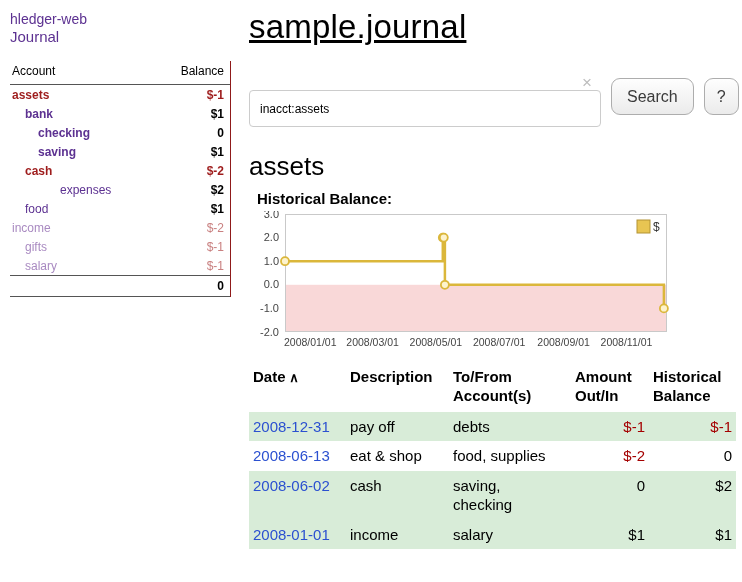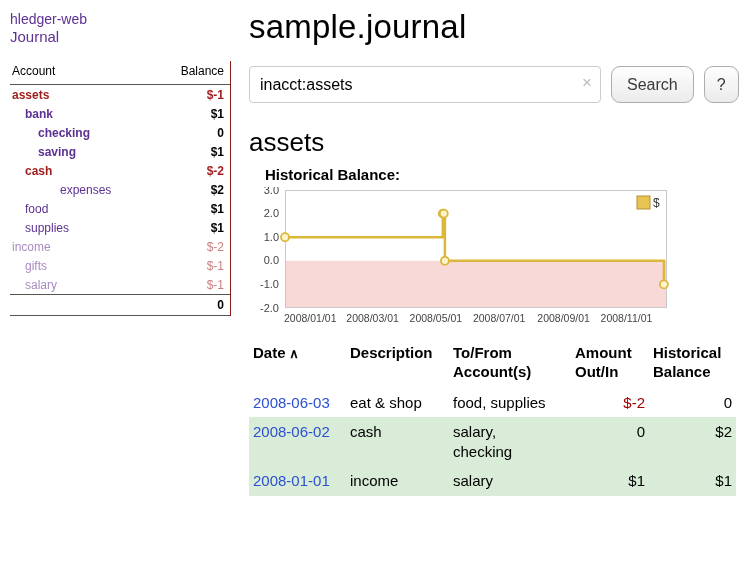--- a/index.html
+++ b/index.html
@@ -26,35 +26,35 @@
   .purp { color:var(--purple); }
   .fpurp { color:var(--fpurple); }
   .dred { color:var(--darkred); }
   .blk { color:#000; }
   .pinkbal { color:var(--pinkred); font-weight:400; }
   .b { font-weight:700; }
   .accounts tfoot td { border-top:1px solid #555; border-bottom:1px solid #555; font-weight:700; padding:3px 6px 3px 2px; }
 
   
   main { flex:1; padding:2px 6px 0 16px; }
-  h1 { font-size:33px; font-weight:400; margin:6px 0 20px 0; letter-spacing:.2px; }
+  h1 { font-size:33px; font-weight:400; margin:6px 0 20px 0; letter-spacing:.2px;text-decoration:underline; }
   .search-row { display:flex; align-items:center; gap:10px; }
   .search-box { position:relative; width:352px; }
   .search-box input {
     width:100%; height:37px; border:1px solid #ccc; border-radius:4px;
-    font-size:16px; padding:0 28px 0 10px; font-family:inherit; color:#000; outline:none;
+    font-size:12px; padding:0 28px 0 10px; font-family:inherit; color:#000; outline:none;margin-top:24px;
   }
   .clear-x { position:absolute; right:9px; top:8px; color:#bdbdbd; font-size:17px; line-height:1; }
   .btn {
     height:37px; padding:0 15px; font-size:16px; color:#3a3a3a; font-family:inherit;
     background:linear-gradient(#fefefe,#ebebeb); border:1px solid #adadad; border-radius:9px; cursor:pointer;
   }
   .btn.help { padding:0 12px; }
   h2 { font-size:26px; font-weight:400; margin:24px 0 8px 0; }
-  .chart-label { font-size:15px; font-weight:700; margin:8px 0 4px 16px; }
+  .chart-label { font-size:15px; font-weight:700; margin:8px 0 4px 8px; }
   #chart-svg { display:block; margin-top:2px; }
 
   
   table.register { border-collapse:collapse; font-size:15px; margin-top:12px; width:487px; table-layout:fixed; }
   .register th { font-weight:700; text-align:left; vertical-align:top; padding:2px 4px 6px 4px; line-height:1.25; }
   .register th.right { }
   .register td { padding:5px 4px; vertical-align:top; line-height:1.3; }
   .register td.num { text-align:right; }
   .register tr.shaded { background:var(--rowgreen); }
   .datelink { color:var(--blue); }
@@ -100,24 +100,20 @@
             <tr>
               <td><a class="acct dred b" style="padding-left: 13px;">cash</a></td>
               <td class="bal dred b">$-2</td>
             </tr>
             <tr>
               <td><a class="acct purp" style="padding-left: 0px; margin-left: 48px;">expenses</a></td>
               <td class="bal blk b">$2</td>
             </tr>
             <tr>
               <td><a class="acct purp" style="padding-left: 13px;">food</a></td>
-              <td class="bal blk b">$1</td>
-            </tr>
-            <tr>
-              <td><a class="acct purp" style="padding-left: 13px;">supplies</a></td>
               <td class="bal blk b">$1</td>
             </tr>
             <tr>
               <td><a class="acct fpurp" style="padding-left: 0px;">income</a></td>
               <td class="bal pinkbal">$-2</td>
             </tr>
             <tr>
               <td><a class="acct fpurp" style="padding-left: 13px;">gifts</a></td>
               <td class="bal pinkbal">$-1</td>
             </tr>
@@ -189,31 +185,38 @@
       <thead>
           <tr id="register-head-row">
             <th>Date<span class="sort"> ∧</span></th>
             <th>Description</th>
             <th>To/From<br>Account(s)</th>
             <th class="right">Amount<br>Out/In</th>
             <th class="right">Historical<br>Balance</th>
           </tr>
         </thead>
       <tbody id="register-body">
+          <tr class="shaded">
+            <td class="date-cell"><a class="datelink">2008-12-31</a></td>
+            <td class="desc">pay off</td>
+            <td class="accts">debts</td>
+            <td class="num neg">$-1</td>
+            <td class="num neg">$-1</td>
+          </tr>
           <tr>
-            <td class="date-cell"><a class="datelink">2008-06-03</a></td>
+            <td class="date-cell"><a class="datelink">2008-06-13</a></td>
             <td class="desc">eat &amp; shop</td>
             <td class="accts">food, supplies</td>
             <td class="num neg">$-2</td>
             <td class="num">0</td>
           </tr>
           <tr class="shaded">
             <td class="date-cell"><a class="datelink">2008-06-02</a></td>
             <td class="desc">cash</td>
-            <td class="accts">salary,
+            <td class="accts">saving,
 checking</td>
             <td class="num">0</td>
             <td class="num">$2</td>
           </tr>
           <tr class="shaded">
             <td class="date-cell"><a class="datelink">2008-01-01</a></td>
             <td class="desc">income</td>
             <td class="accts">salary</td>
             <td class="num">$1</td>
             <td class="num">$1</td>

